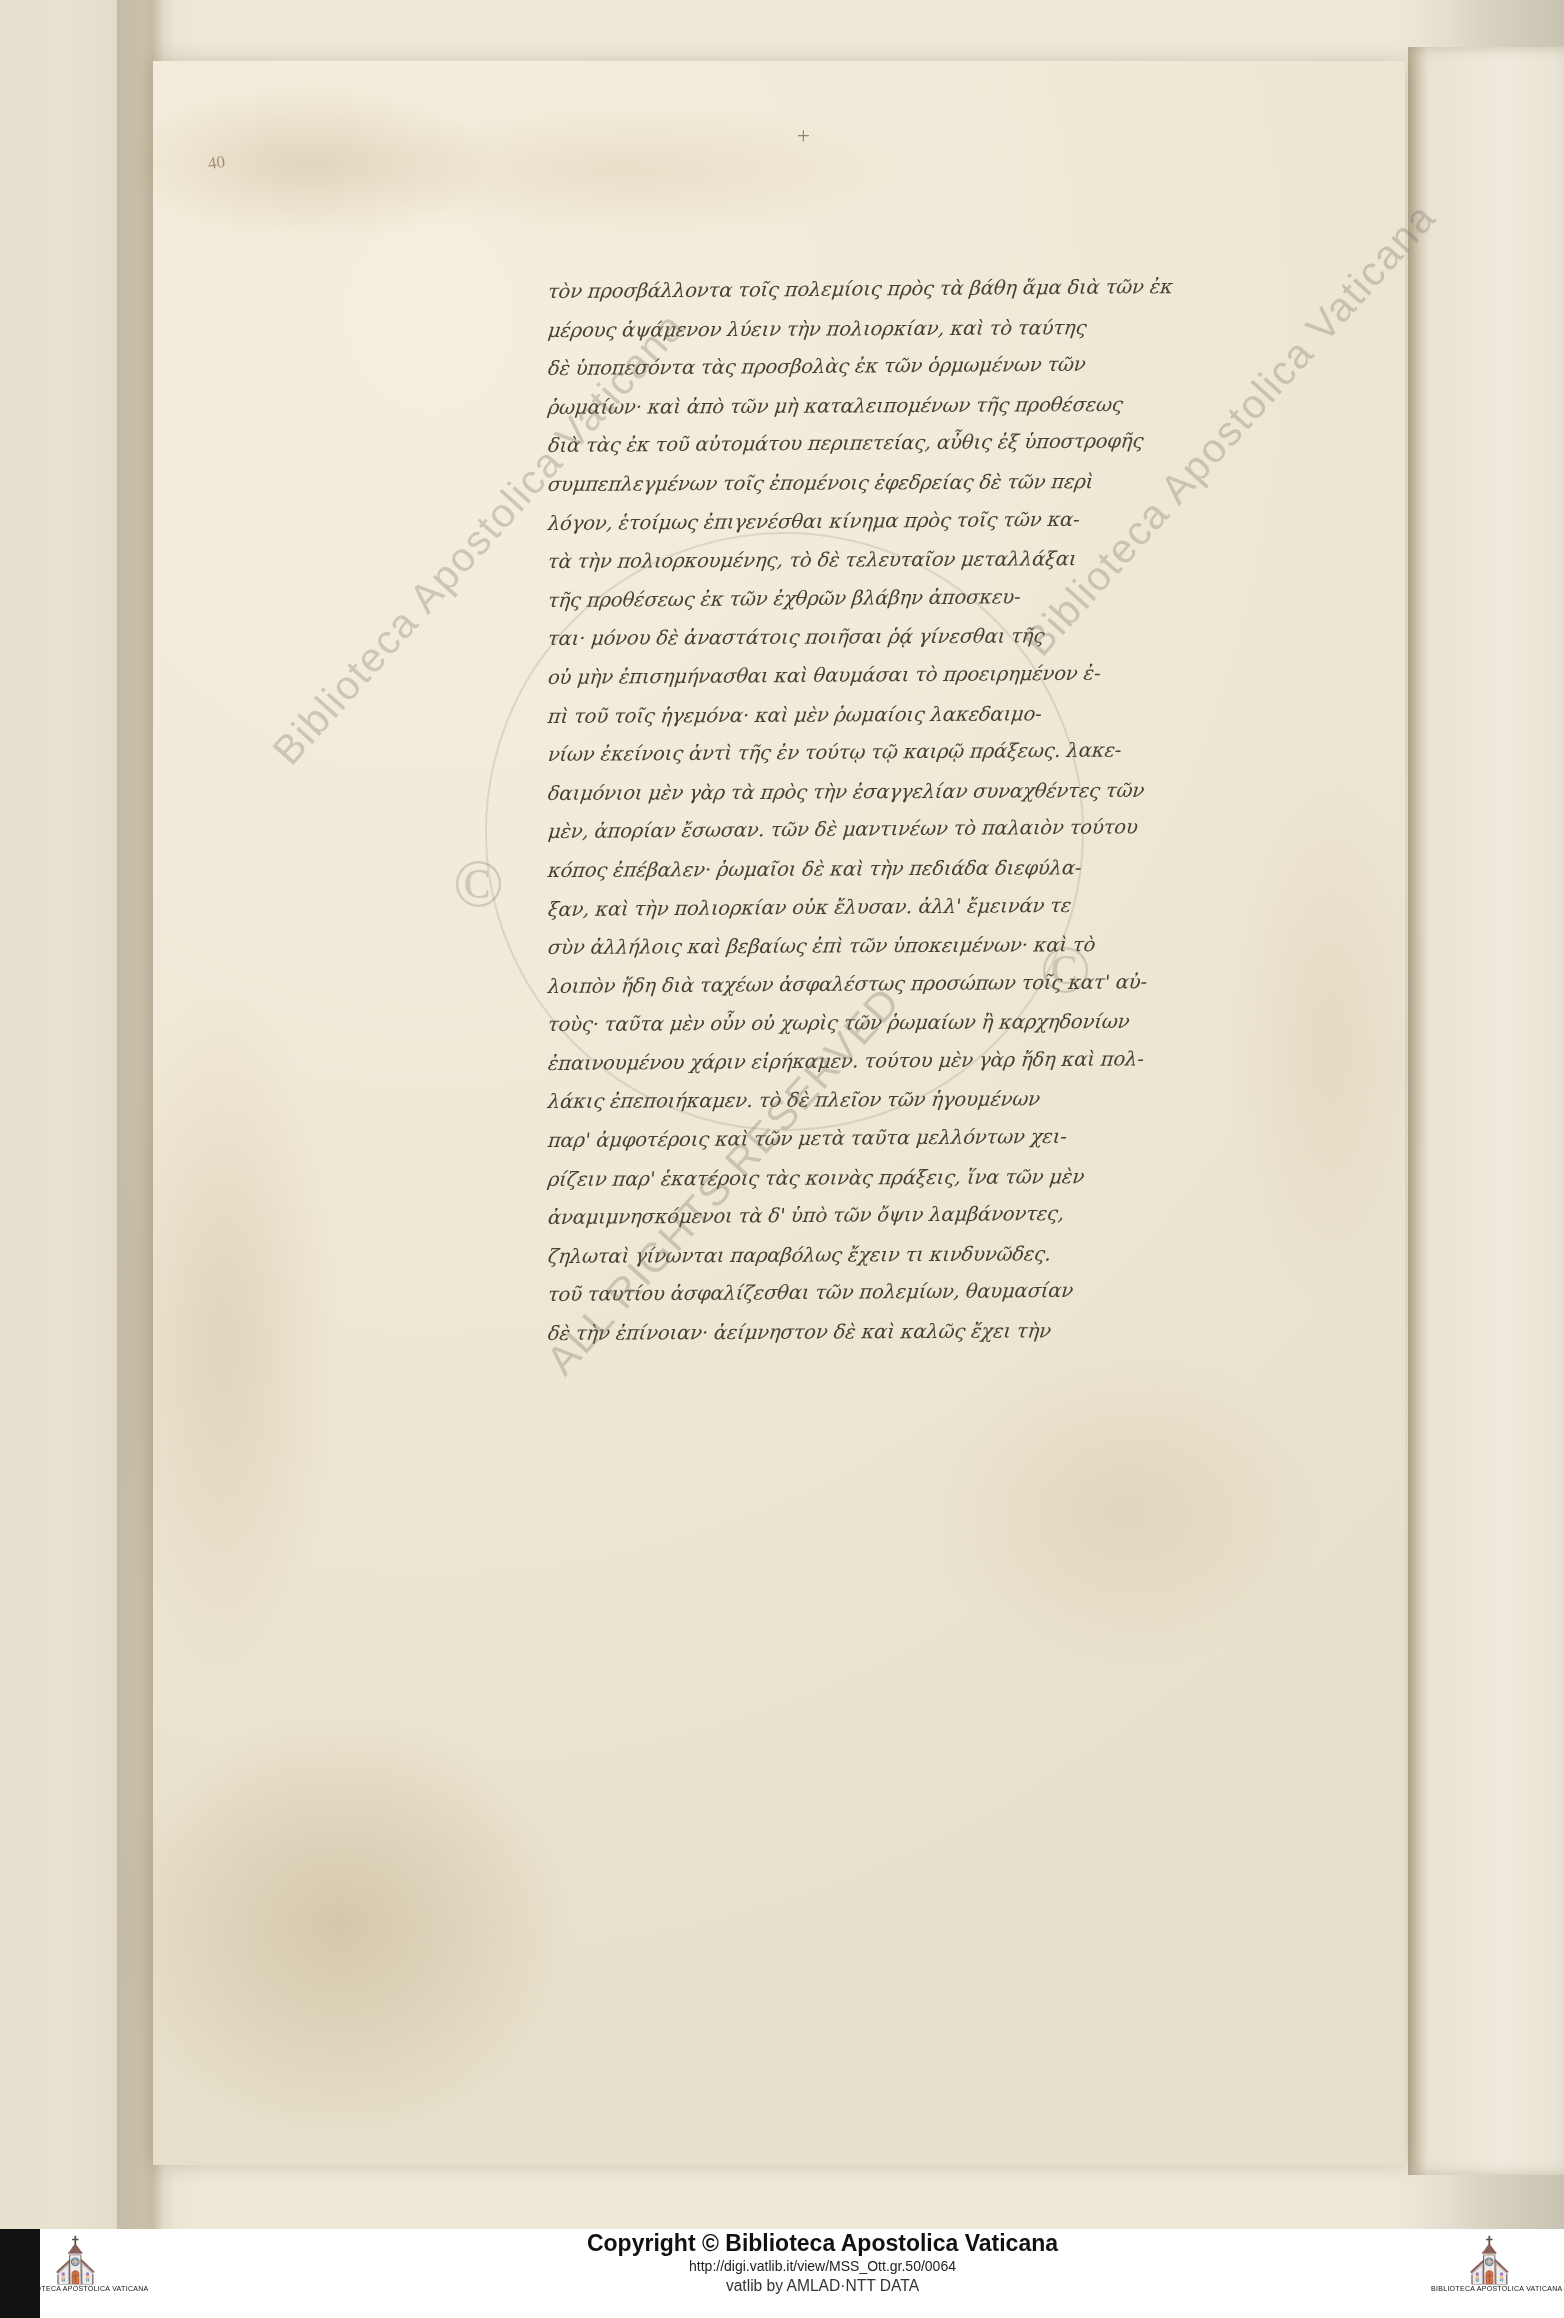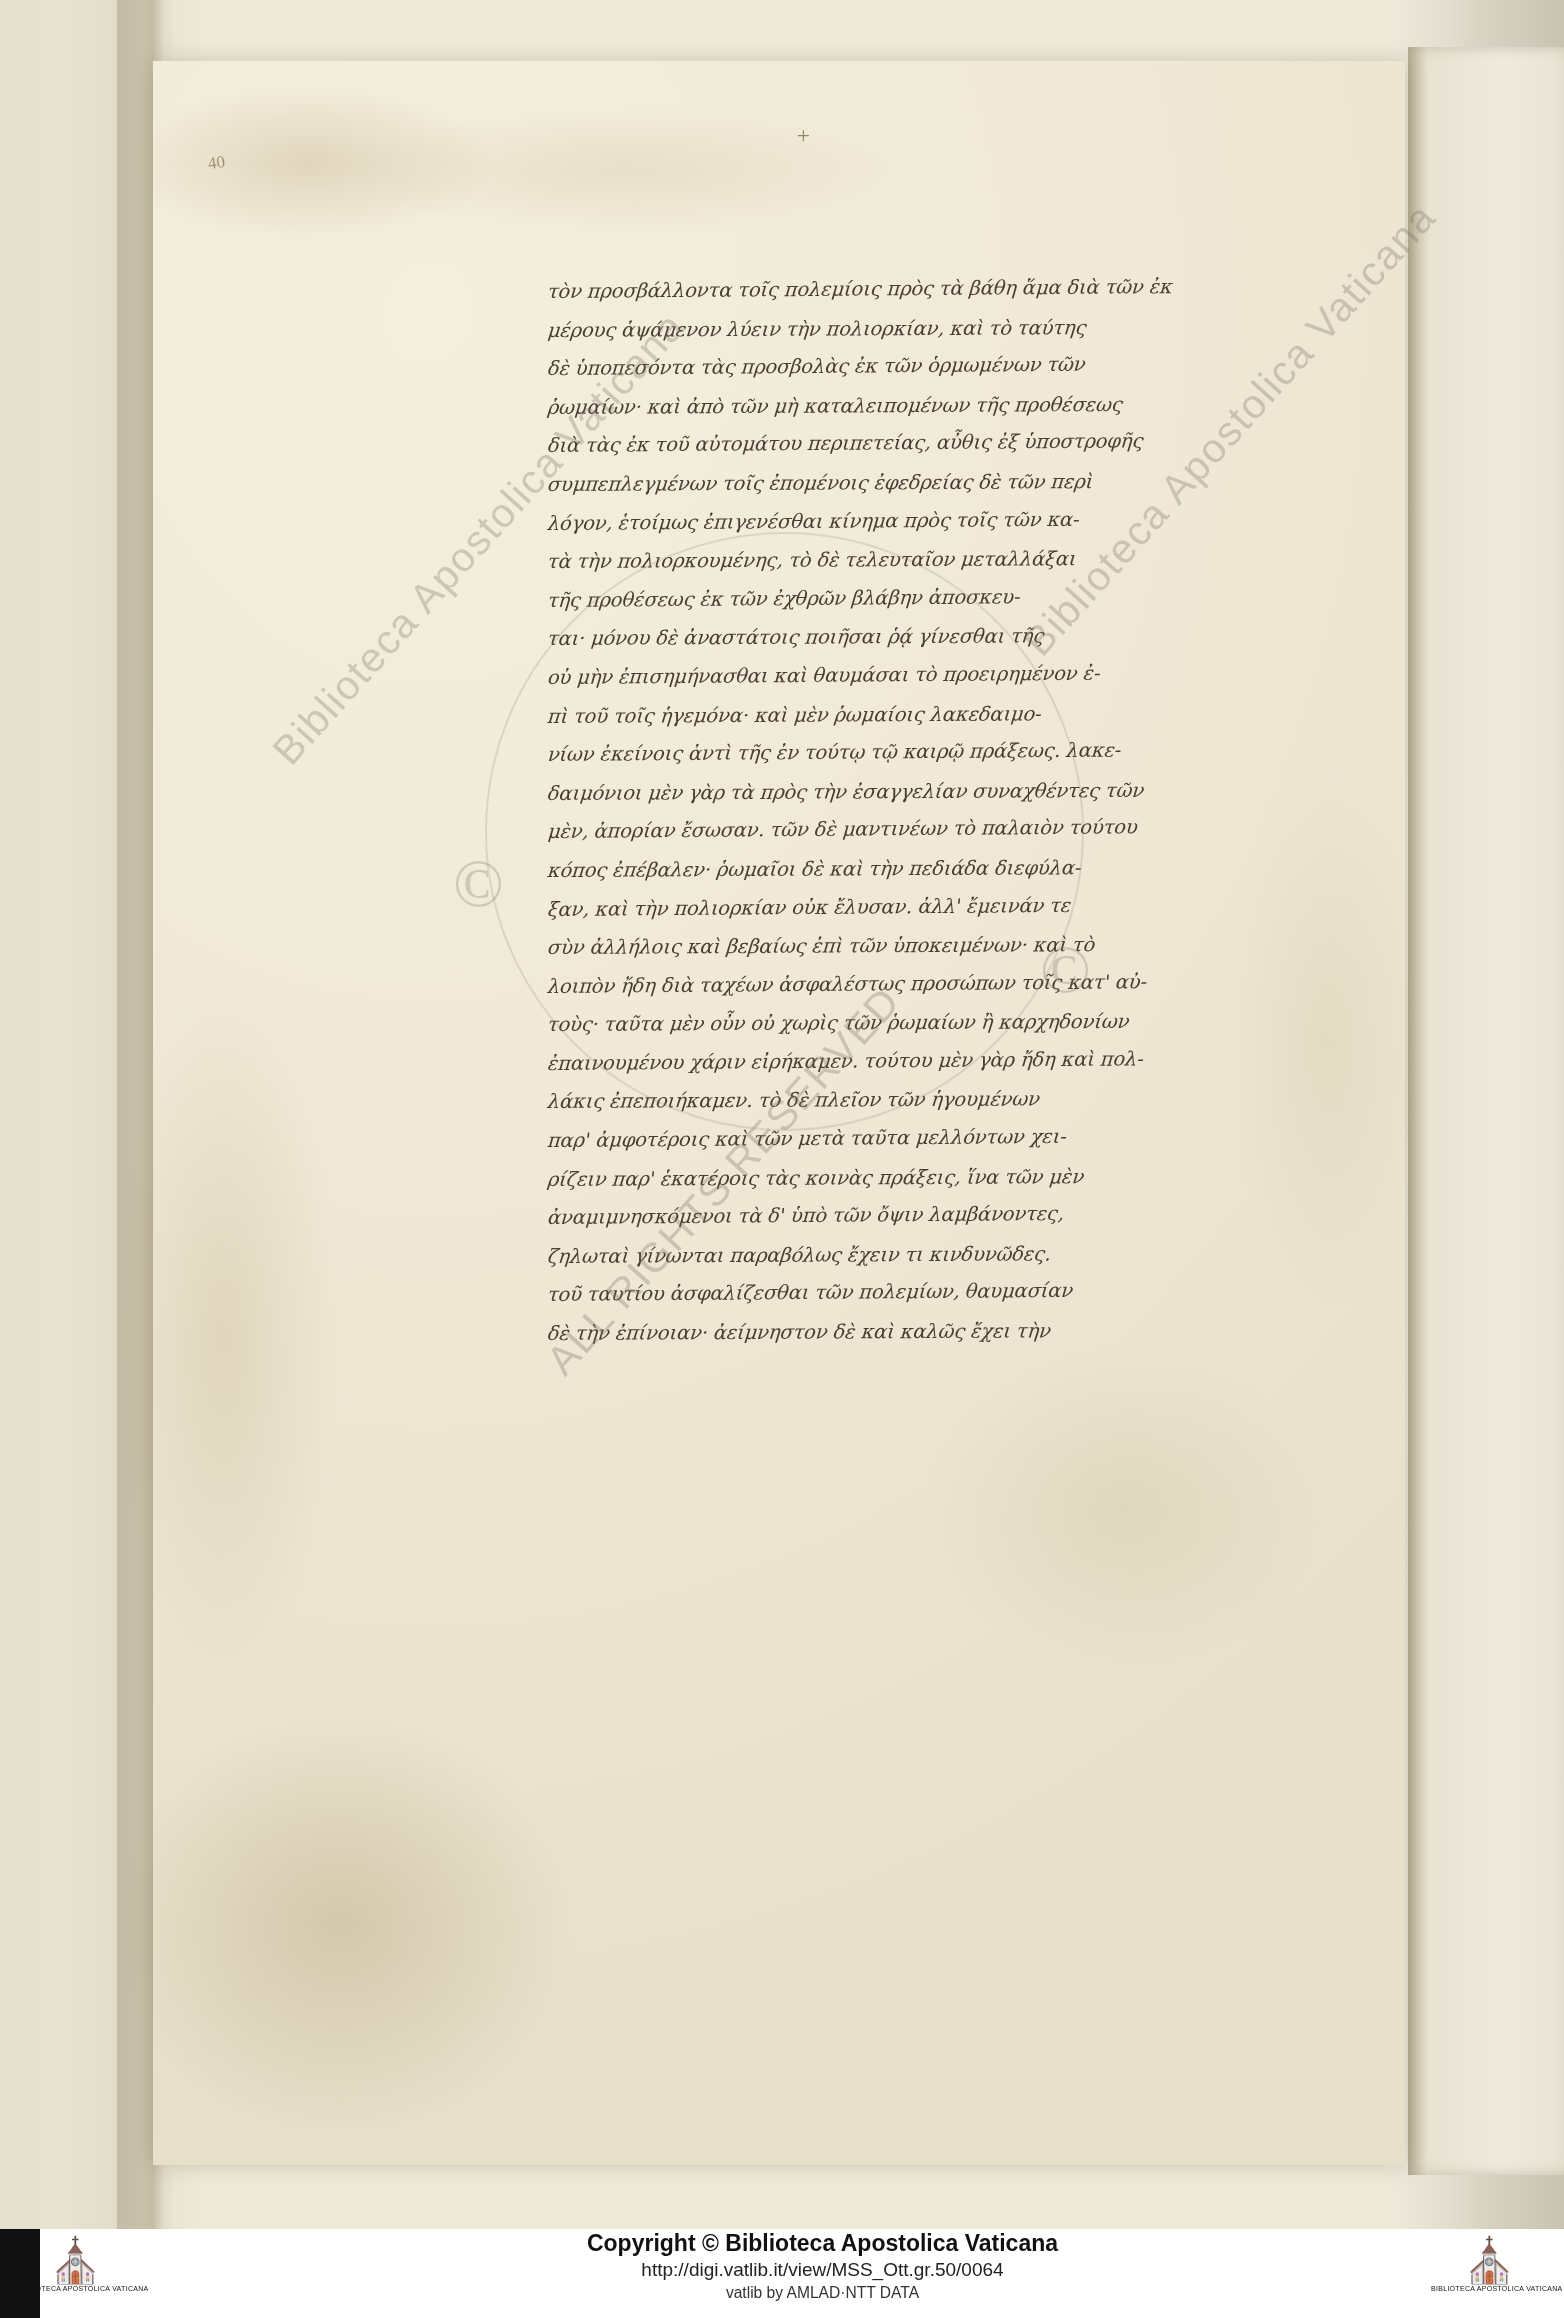--- a/index.html
+++ b/index.html
@@ -181,21 +181,21 @@
   #footer .f-center {
     text-align: center;
     line-height: 1.28;
   }
   #footer .f-line1 {
     font-size: 23px;
     font-weight: bold;
     color: #111;
   }
   #footer .f-line2 {
-    font-size: 19px;
+    font-size: 14px;
     color: #222;
   }
   #footer .f-line3 {
     font-size: 15.6px;
     color: #333;
   }
   .crest {
     position: absolute;
     top: 2239px;
     width: 117px;

